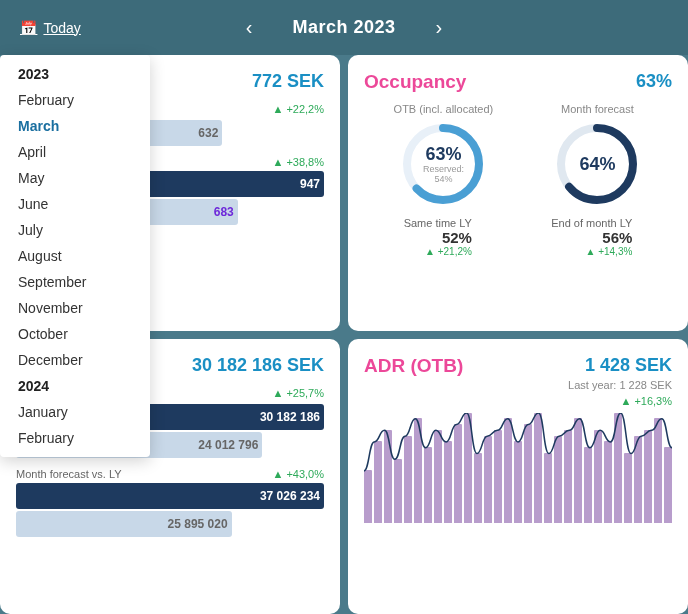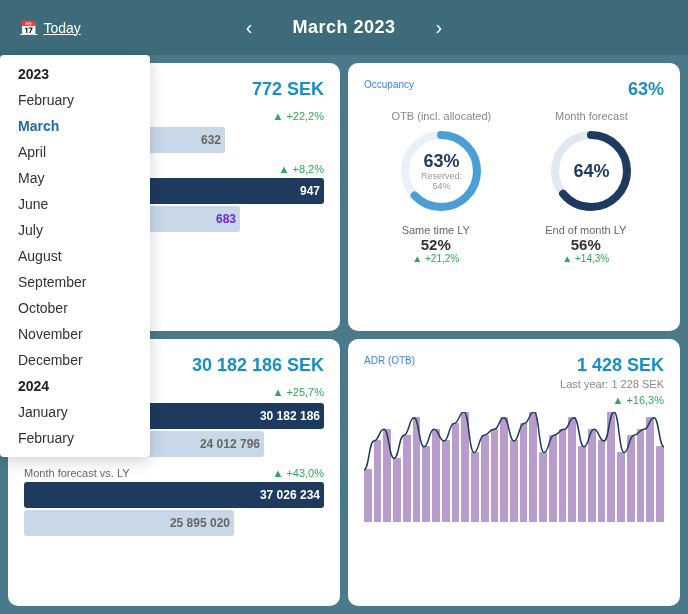--- a/index.html
+++ b/index.html
@@ -67,43 +67,42 @@
       color: #1a6fa0;
       font-weight: 600;
     }
 
     
     .main-grid {
       display: grid;
       grid-template-columns: 1fr 1fr;
       grid-template-rows: 1fr 1fr;
       gap: 8px;
-      padding: 8px;
       height: calc(614px - 55px);
     }
 
     .card {
       background: white;
       border-radius: 10px;
       padding: 16px;
       overflow: hidden;
       position: relative;
     }
 
     
     .card-header {
       display: flex;
       justify-content: space-between;
       align-items: flex-start;
       margin-bottom: 10px;
     }
     .card-title {
-      font-size: 10px;
-      font-weight: 400;
-      color: #3b82f6;
+      font-size: 19px;
+      font-weight: 700;
+      color: #ec4899;
     }
     .card-value {
       font-size: 18px;
       font-weight: 700;
       color: #1a8fc4;
     }
 
     
     .revenue-card {}
     .bar-section { margin-bottom: 10px; }
@@ -186,21 +185,21 @@
       color: #999;
       display: block;
       line-height: 1.1;
     }
     .occ-footer {
       display: flex;
       justify-content: space-around;
       margin-top: 6px;
     }
     .occ-footer-item {
-      text-align: center;
+      text-align: right;
       font-size: 11px;
       color: #666;
     }
     .occ-footer-val {
       font-size: 15px;
       font-weight: 600;
       color: #333;
     }
     .occ-footer-change {
       font-size: 10px;
@@ -297,22 +296,22 @@
 <div class="dropdown-overlay" id="dropdown">
 <div class="dropdown-item year">2023</div>
     <div class="dropdown-item">February</div>
     <div class="dropdown-item active">March</div>
     <div class="dropdown-item">April</div>
     <div class="dropdown-item">May</div>
     <div class="dropdown-item">June</div>
     <div class="dropdown-item">July</div>
     <div class="dropdown-item">August</div>
     <div class="dropdown-item">September</div>
+    <div class="dropdown-item">November</div>
     <div class="dropdown-item">October</div>
-    <div class="dropdown-item">November</div>
     <div class="dropdown-item">December</div>
     <div class="dropdown-item year">2024</div>
     <div class="dropdown-item">January</div>
     <div class="dropdown-item">February</div>
   </div>
 
 <div class="main-grid">
 
   <div class="card revenue-card">
     <div class="card-header">
@@ -327,21 +326,21 @@
       </div>
       <div class="bar-container">
         <div class="bar-bg bar-light" style="width:67%">
           <span class="bar-value" style="color:#666">632</span>
         </div>
       </div>
     </div>
     <div class="bar-section">
       <div class="bar-label">
         <span>Month forecast vs. LY</span>
-        <span class="bar-change" style="float:right; margin-left:8px;">+8,2%</span>
+        <span class="bar-change" style="float:right; margin-left:8px;">+38,8%</span>
       </div>
       <div class="bar-container">
         <div class="bar-bg bar-dark" style="width:100%">
           <span class="bar-value">947</span>
         </div>
       </div>
       <div class="bar-container">
         <div class="bar-bg bar-light" style="width:72%">
           <span class="bar-value" style="color:#6d28d9">683</span>
         </div>

